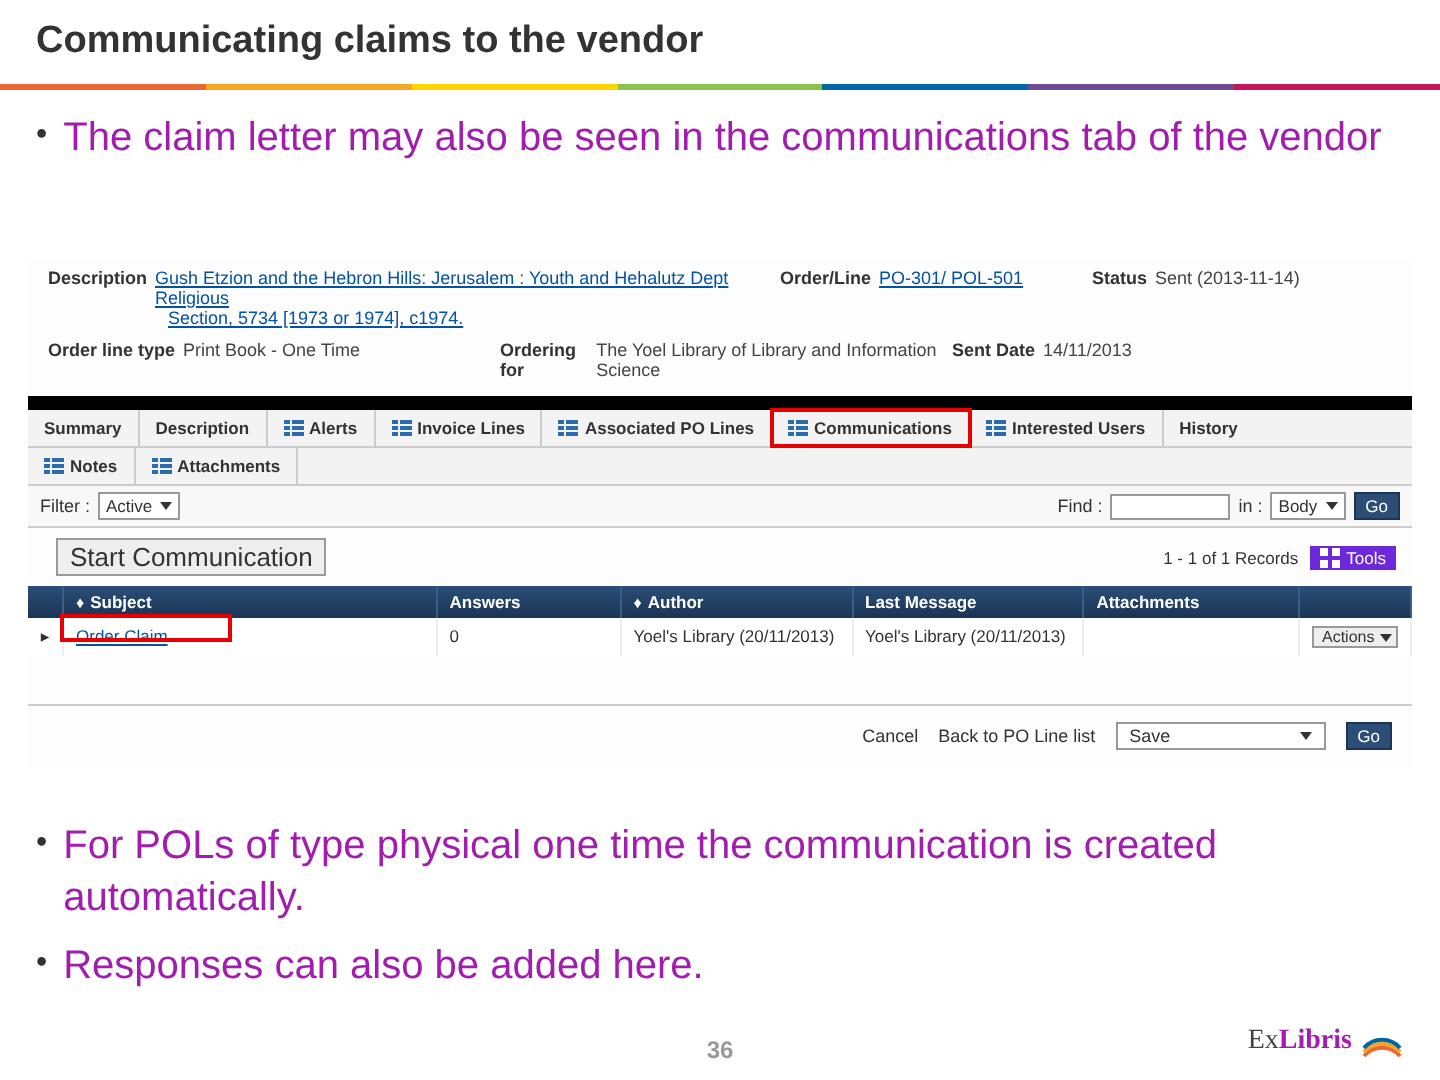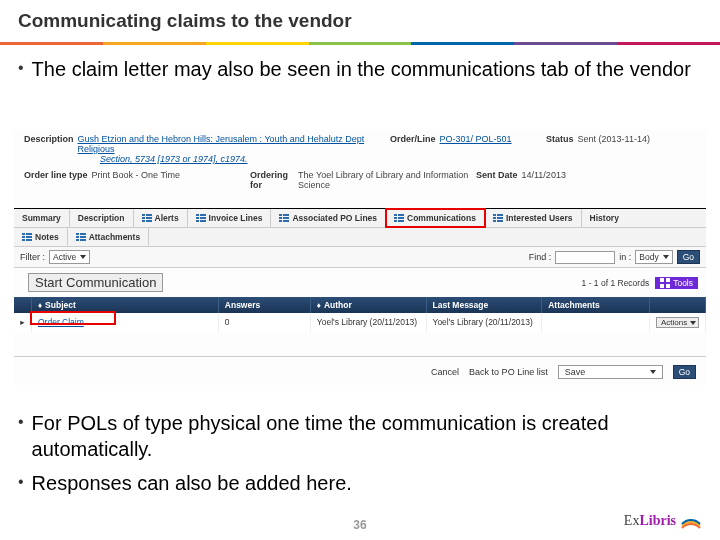--- a/index.html
+++ b/index.html
@@ -5,35 +5,35 @@
   * { box-sizing: border-box; margin: 0; padding: 0; }
   html, body { width: 720px; height: 540px; font-family: Verdana, Arial, sans-serif; background: #fff; overflow: hidden; }
   .slide { position: relative; width: 720px; height: 540px; background: #fff; }
   .title { position: absolute; left: 18px; top: 10px; font-weight: bold; font-size: 19px; color: #333; }
   .rainbow { position: absolute; left: 0; top: 42px; width: 720px; height: 3px; display: flex; }
   .rainbow div { flex: 1; height: 3px; }
   .r1{background:#e63;} .r2{background:#f5a623;} .r3{background:#ffd400;} .r4{background:#8bc34a;} .r5{background:#06a;} .r6{background:#6b4c93;} .r7{background:#c2185b;}
   .bullets { position: absolute; left: 18px; top: 56px; width: 680px; }
   .bullet { display:flex; gap:8px; margin-bottom:8px; }
   .dot { color:#333; font-size:16px; line-height:24px;}
-  .btxt { font-size:20px; color:#000000; line-height:26px; }
+  .btxt { font-size:20px; color:#a21caf; line-height:26px; }
   .bullets2 { position: absolute; left: 18px; top: 410px; width: 680px; }
 
   .screenshot { position: absolute; left: 14px; top: 130px; width: 692px; height: 255px; background: #fdfdfd; font-size: 9px; color: #333; font-family: Arial, sans-serif; }
   .toprow { display:flex; padding:4px 10px 0 10px; gap:6px; }
   .fld { display:flex; gap:4px; }
   .lbl { font-weight: bold; color:#333; }
   .lnk { color: #0453a3; text-decoration: underline; }
   .val { color:#444; }
   .row2 { display:flex; padding: 0 10px; gap: 6px; }
-  .desc-cont { margin-left:76px;font-style:italic; }
+  .desc-cont { margin-left:60px; }
   .row3 { display:flex; padding: 6px 10px 4px 10px; gap: 6px; }
   .col { flex:1; }
 
-  .tabs { display:flex; border-top:1px solid #000000; border-bottom:1px solid #ccc; margin-top:14px; background:#f3f3f3; }
+  .tabs { display:flex; border-top:7px solid #000000; border-bottom:1px solid #ccc; margin-top:4px; background:#f3f3f3; }
   .tab { padding:4px 8px; border-right:1px solid #ccc; font-size:8.5px; font-weight:bold; color:#333; display:flex; align-items:center; gap:3px;}
   .tab.highlight { outline:2px solid #e60000; outline-offset:-1px; }
   .ticon { width:10px; height:10px; display:inline-block; }
   .tabs2 { display:flex; border-bottom:1px solid #ccc; background:#f3f3f3; }
 
   .filterbar { display:flex; justify-content:space-between; align-items:center; padding:3px 6px; border-bottom:1px solid #ccc; background:#f8f8f8;}
   .filterL { display:flex; gap:4px; align-items:center;}
   .filterR { display:flex; gap:4px; align-items:center;}
   .sel { border:1px solid #999; background:#fff; padding:1px 3px; font-size:8.5px; display:flex; align-items:center; gap:4px;}
   .tri { width:0;height:0;border-left:3px solid transparent;border-right:3px solid transparent;border-top:4px solid #333;}

